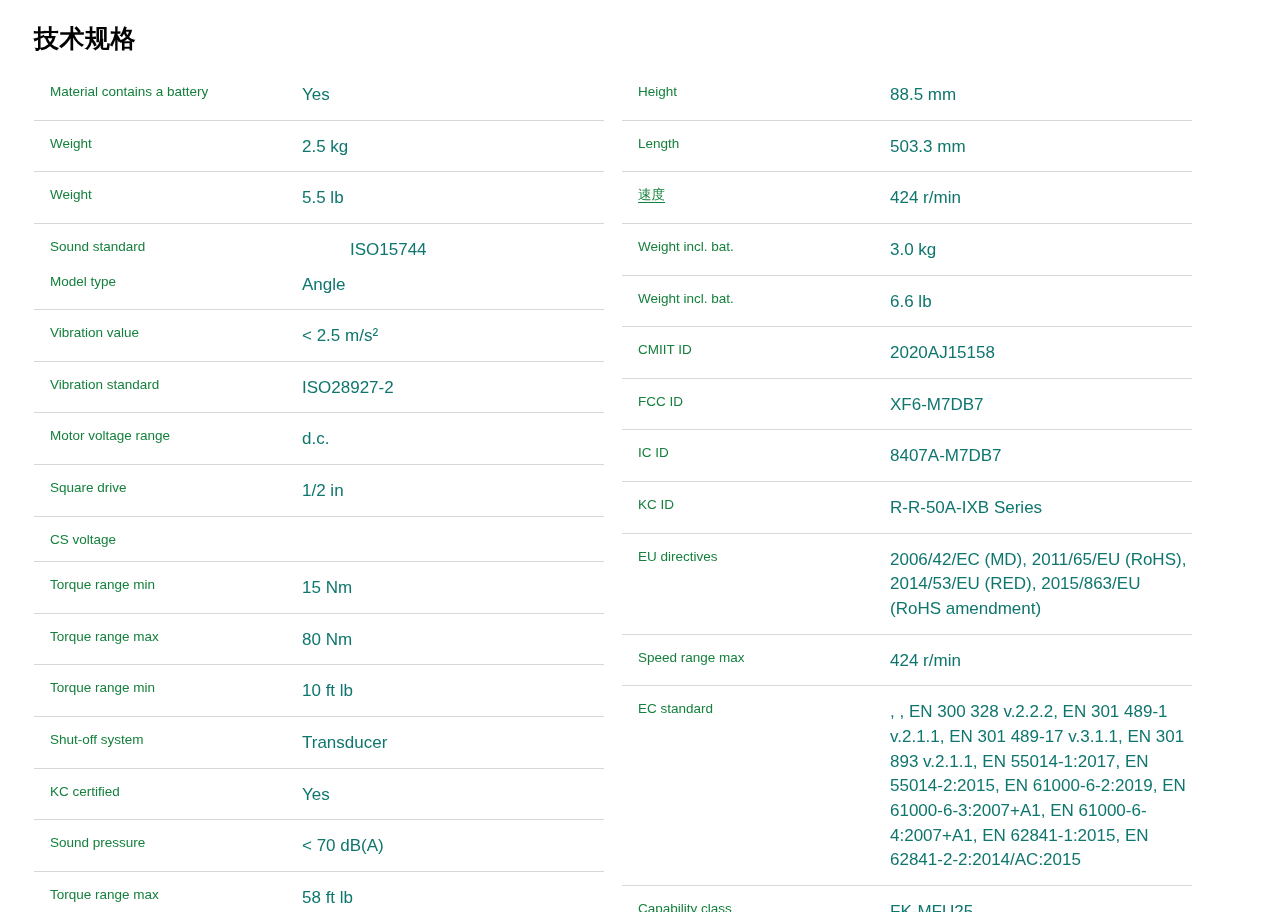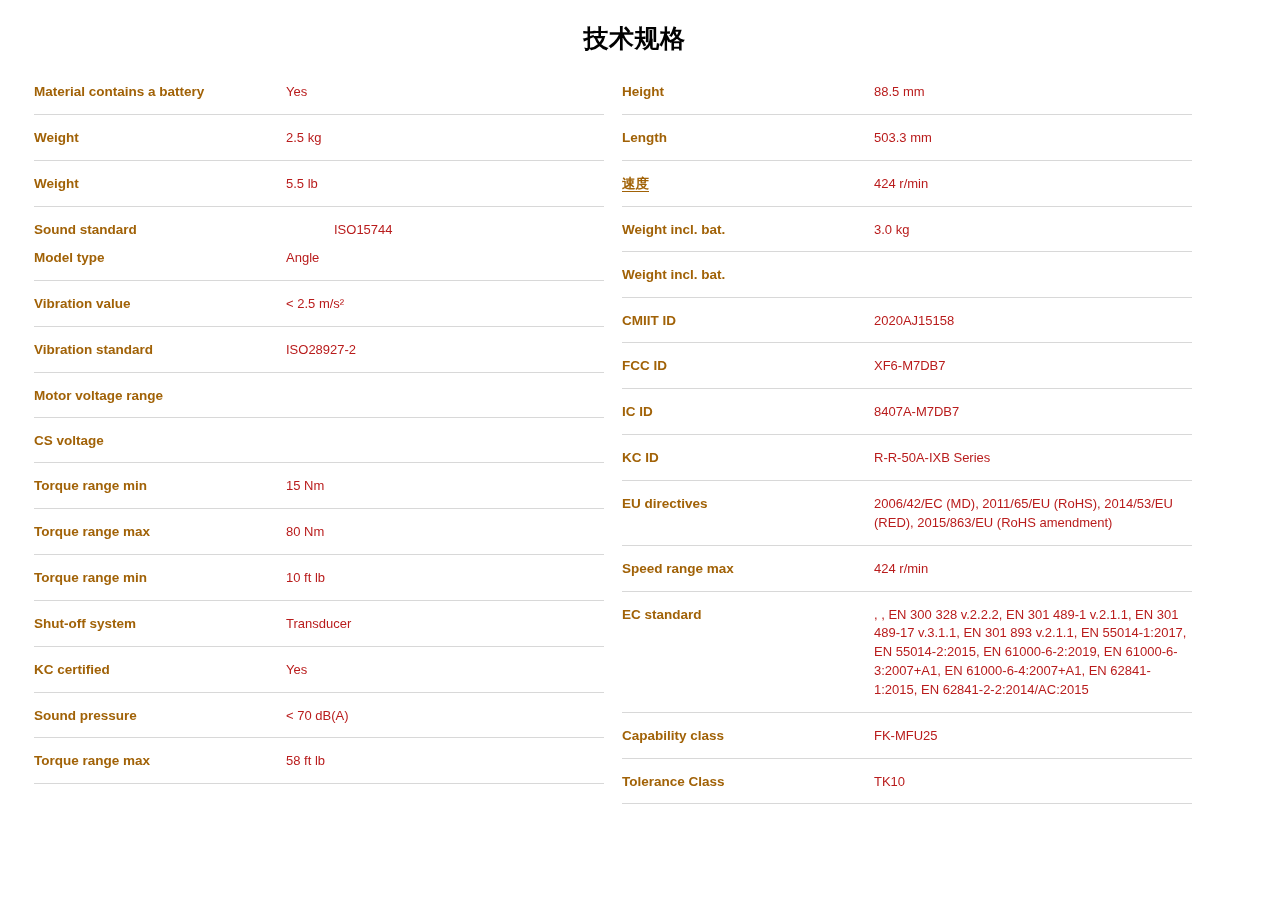--- a/index.html
+++ b/index.html
@@ -20,21 +20,20 @@
     height: 912px;
     box-sizing: border-box;
     padding: 0 34px;
   }
   .page-title {
     font-size: 25px;
     font-weight: bold;
     letter-spacing: 0.5px;
     margin: 22px 0 14px 0;
     color: #000000;
-    text-align: center;
   }
   .spec-columns {
     display: flex;
     gap: 18px;
     align-items: flex-start;
   }
   .spec-col {
     flex: 0 0 570px;
     width: 570px;
   }
@@ -51,33 +50,34 @@
     padding-bottom: 4px;
     gap: 48px;
   }
   .spec-row.tight {
     padding-top: 6px;
   }
   .spec-label {
     flex: 0 0 252px;
     width: 252px;
     font-size: 13.5px;
-    font-weight: bold;
-    color: #a16207;
+    font-weight: normal;
+    color: #15803d;
     line-height: 1.35;
+    margin-left: 16px;
   }
   .spec-label.underline {
     text-decoration: underline;
     text-underline-offset: 3px;
   }
   .spec-value {
     flex: 1 1 auto;
-    font-size: 13px;
+    font-size: 17px;
     font-weight: normal;
-    color: #b91c1c;
+    color: #0f766e;
     line-height: 1.45;
   }
 </style>
 </head>
 <body>
 
 <div class="page">
 
   <h1 class="page-title">技术规格</h1>
 
@@ -115,22 +115,27 @@
         <div class="spec-value">&lt; 2.5 m/s²</div>
       </div>
 
       <div class="spec-row">
         <div class="spec-label">Vibration standard</div>
         <div class="spec-value">ISO28927-2</div>
       </div>
 
       <div class="spec-row">
         <div class="spec-label">Motor voltage range</div>
-      </div>
-
+        <div class="spec-value">d.c.</div>
+      </div>
+
+      <div class="spec-row">
+        <div class="spec-label">Square drive</div>
+        <div class="spec-value">1/2 in</div>
+      </div>
 
       <div class="spec-row">
         <div class="spec-label">CS voltage</div>
       </div>
 
       <div class="spec-row">
         <div class="spec-label">Torque range min</div>
         <div class="spec-value">15 Nm</div>
       </div>
 
@@ -184,20 +189,21 @@
         <div class="spec-value">424 r/min</div>
       </div>
 
       <div class="spec-row">
         <div class="spec-label">Weight incl. bat.</div>
         <div class="spec-value">3.0 kg</div>
       </div>
 
       <div class="spec-row">
         <div class="spec-label">Weight incl. bat.</div>
+        <div class="spec-value">6.6 lb</div>
       </div>
 
       <div class="spec-row">
         <div class="spec-label">CMIIT ID</div>
         <div class="spec-value">2020AJ15158</div>
       </div>
 
       <div class="spec-row">
         <div class="spec-label">FCC ID</div>
         <div class="spec-value">XF6-M7DB7</div>

